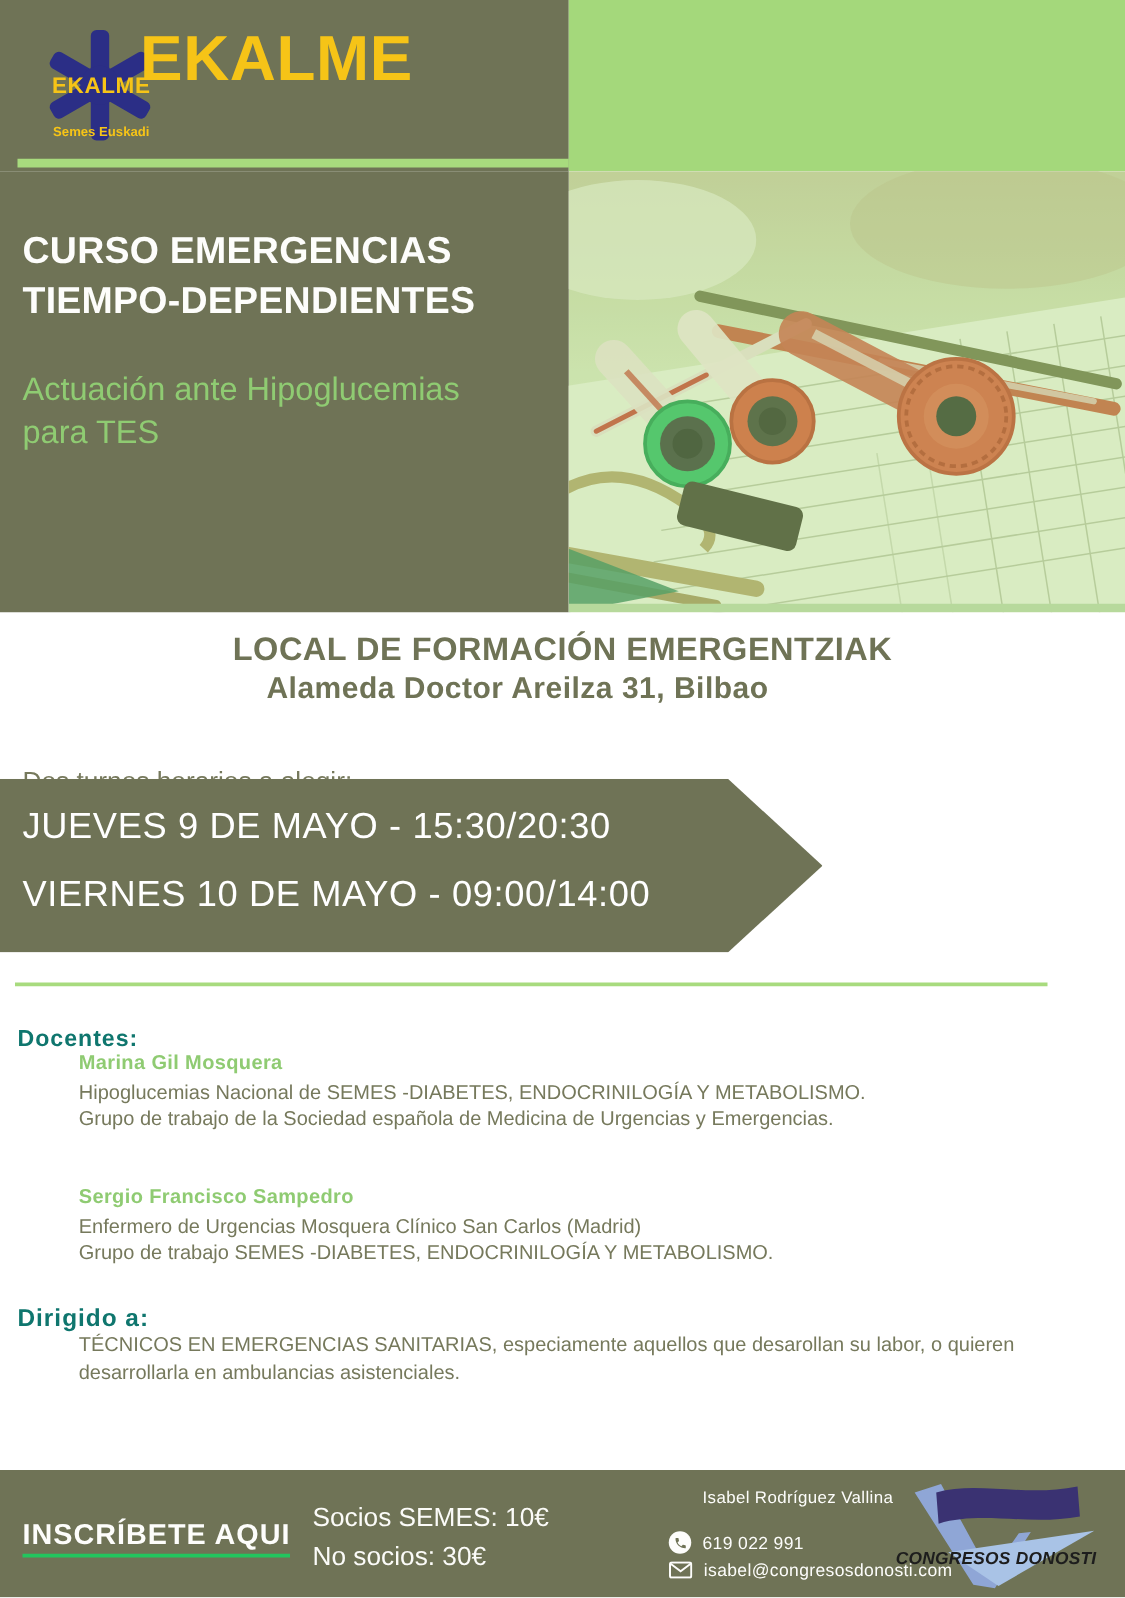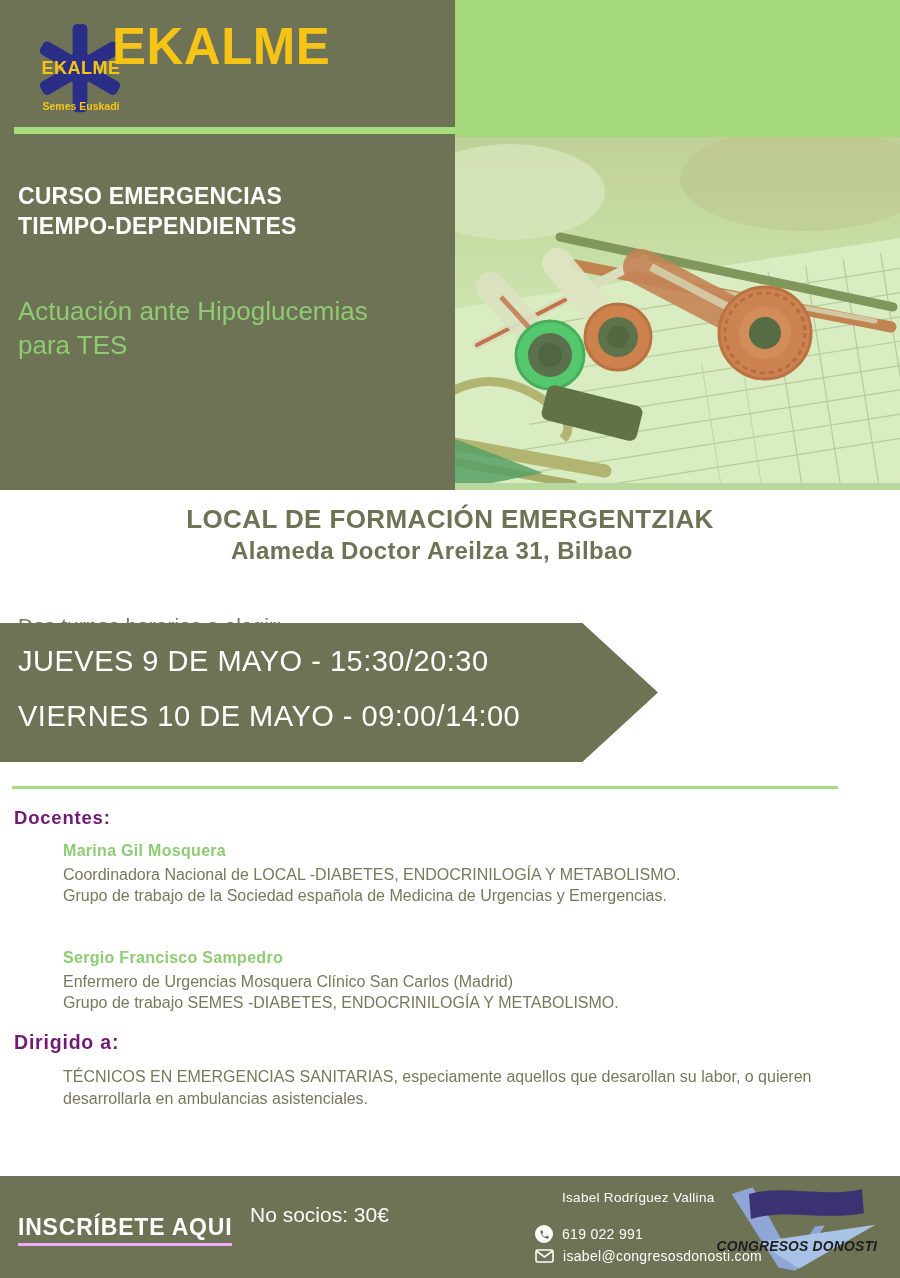--- a/index.html
+++ b/index.html
@@ -22,56 +22,56 @@
   .wordmark { position: absolute; left: 112px; top: 20px; }
   .wordmark-ekalme { font-size: 51px; font-weight: 800; color: #F6C417; line-height: 1.05; letter-spacing: 0.5px; }
   .wordmark-row2 { margin-top: -8px; font-size: 40px; line-height: 1.1; }
   .wordmark-semes { color: rgba(92,90,110,0.85); font-weight: 800; letter-spacing: 0.5px; }
   .wordmark-euskadi { color: #151515; font-weight: 500; }
 
   
   .hero { position: absolute; top: 137px; left: 0; width: 900px; height: 353px; }
   .hero-left { position: absolute; top: 0; left: 0; width: 455px; height: 353px; background: #6F7356; }
   .hero-title { position: absolute; left: 18px; top: 44px; width: 425px; color: #FDFDFB;
-    font-size: 23px; font-weight: bold; line-height: 1.32; letter-spacing: 0.2px; }
+    font-size: 30px; font-weight: bold; line-height: 1.32; letter-spacing: 0.2px; }
   .hero-subtitle { position: absolute; left: 18px; top: 158px; width: 400px; color: #8FCB72;
     font-size: 26px; line-height: 1.3; }
   .hero-photo { position: absolute; top: 0; left: 455px; width: 445px; height: 353px; }
 
   
   .main { position: absolute; top: 490px; left: 0; width: 900px; height: 686px; background: #ffffff; }
   .venue-line1 { position: absolute; top: 14px; left: 0; width: 900px; text-align: center;
     color: #6F7356; font-size: 26px; font-weight: bold; letter-spacing: 0.4px; }
   .venue-line2 { position: absolute; top: 47px; left: 0; width: 828px; text-align: center;
-    color: #6F7356; font-size: 24px; font-weight: bold; letter-spacing: 0.4px; margin-left: 18px; }
+    color: #6F7356; font-size: 24px; font-weight: bold; letter-spacing: 0.4px; }
   .turnos-intro { position: absolute; top: 94px; left: 18px; color: #76795C; font-size: 21px; margin-top: 30px; }
 
   .arrow-banner { position: absolute; top: 133px; left: 0; width: 658px; height: 139px; background: #6F7356;
     clip-path: polygon(0 0, 88.5% 0, 100% 50%, 88.5% 100%, 0 100%); }
   .arrow-banner-line { position: absolute; left: 18px; color: #ffffff; font-size: 29px; letter-spacing: 0.5px; }
   .arrow-line1 { top: 22px; }
   .arrow-line2 { top: 77px; }
 
   .divider { position: absolute; top: 296px; left: 12px; width: 826px; height: 3px; background: #A8DB7E; }
 
-  .section-heading { position: absolute; left: 14px; color: #701a75; font-size: 18.5px; font-weight: bold; letter-spacing: 0.8px; }
+  .section-heading { position: absolute; left: 14px; color: #0f766e; font-size: 18.5px; font-weight: bold; letter-spacing: 0.8px; margin-top: 13px; }
   .docentes-heading { top: 317px; }
   .teacher-name { position: absolute; left: 63px; color: #8FCB72; font-size: 16px; font-weight: bold; letter-spacing: 0.3px; }
   .teacher-lines { position: absolute; left: 63px; color: #76795C; font-size: 16px; line-height: 20.5px; }
   .t1-name { top: 352px; }  .t1-lines { top: 375px; }
   .t2-name { top: 459px; }  .t2-lines { top: 482px; }
 
   .dirigido-heading { top: 541px; font-size: 19.5px; }
   .dirigido-text { position: absolute; left: 63px; top: 576px; width: 785px;
     color: #76795C; font-size: 16px; line-height: 22px; }
 
   
   .footer { position: absolute; top: 1176px; left: 0; width: 900px; height: 102px; background: #6F7356; }
   .footer-cta { position: absolute; left: 18px; top: 38px; color: #FDFDFB; font-size: 23px; font-weight: 800;
-    letter-spacing: 0.8px; text-decoration: none; border-bottom: 3px solid #f0abfc; padding-bottom: 2px; cursor: pointer; }
+    letter-spacing: 0.8px; text-decoration: none; border-bottom: 3px solid #22c55e; padding-bottom: 2px; cursor: pointer; }
   .footer-prices { position: absolute; left: 250px; top: 23px; color: #FBFBF8; font-size: 21px; line-height: 31px; }
   .footer-contact { position: absolute; left: 535px; top: 14px; color: #FDFDFB; }
   .contact-name { font-size: 13.5px; margin-left: 27px; margin-bottom: 20px; letter-spacing: 0.3px; }
   .contact-row { display: flex; align-items: center; gap: 9px; margin-bottom: 5px; }
   .contact-row span.txt { font-size: 14px; letter-spacing: 0.3px; }
   .phone-badge { width: 18px; height: 18px; background: #FDFDFB; border-radius: 50%;
     display: flex; align-items: center; justify-content: center; flex: 0 0 auto; }
   .partner-logo { position: absolute; left: 703px; top: 6px; }
 </style>
 </head>
@@ -193,38 +193,39 @@
       <div class="arrow-banner-line arrow-line1">JUEVES 9 DE MAYO - 15:30/20:30</div>
       <div class="arrow-banner-line arrow-line2">VIERNES 10 DE MAYO - 09:00/14:00</div>
     </div>
 
     <div class="divider"></div>
 
     <div class="section-heading docentes-heading">Docentes:</div>
 
     <div class="teacher-name t1-name">Marina Gil Mosquera</div>
     <div class="teacher-lines t1-lines">
-      <div>Coordinadora Nacional de LOCAL -DIABETES, ENDOCRINILOGÍA Y METABOLISMO.</div>
+      <div>Hipoglucemias Nacional de SEMES -DIABETES, ENDOCRINILOGÍA Y METABOLISMO.</div>
       <div>Grupo de trabajo de la Sociedad española de Medicina de Urgencias y Emergencias.</div>
     </div>
 
     <div class="teacher-name t2-name">Sergio Francisco Sampedro</div>
     <div class="teacher-lines t2-lines">
       <div>Enfermero de Urgencias Mosquera Clínico San Carlos (Madrid)</div>
       <div>Grupo de trabajo SEMES -DIABETES, ENDOCRINILOGÍA Y METABOLISMO.</div>
     </div>
 
     <div class="section-heading dirigido-heading">Dirigido a:</div>
     <div class="dirigido-text">TÉCNICOS EN EMERGENCIAS SANITARIAS, especiamente aquellos que desarollan su labor, o quieren desarrollarla en ambulancias asistenciales.</div>
   </div>
 
   <div class="footer">
     <a class="footer-cta">INSCRÍBETE AQUI</a>
 
     <div class="footer-prices">
+      <div>Socios SEMES: 10€</div>
       <div>No socios: 30€</div>
     </div>
 
     <div class="footer-contact">
       <div class="contact-name">Isabel Rodríguez Vallina</div>
       <div class="contact-row">
         <span class="phone-badge">
           <svg width="11" height="11" viewBox="0 0 24 24">
               <path fill="#6F7356" d="M6.62 10.79c1.44 2.83 3.76 5.14 6.59 6.59l2.2-2.2c.27-.27.67-.36 1.02-.24 1.12.37 2.33.57 3.57.57.55 0 1 .45 1 1V20c0 .55-.45 1-1 1-9.39 0-17-7.61-17-17 0-.55.45-1 1-1h3.5c.55 0 1 .45 1 1 0 1.25.2 2.45.57 3.57.11.35.03.74-.25 1.02l-2.2 2.2z"></path>
             </svg>

